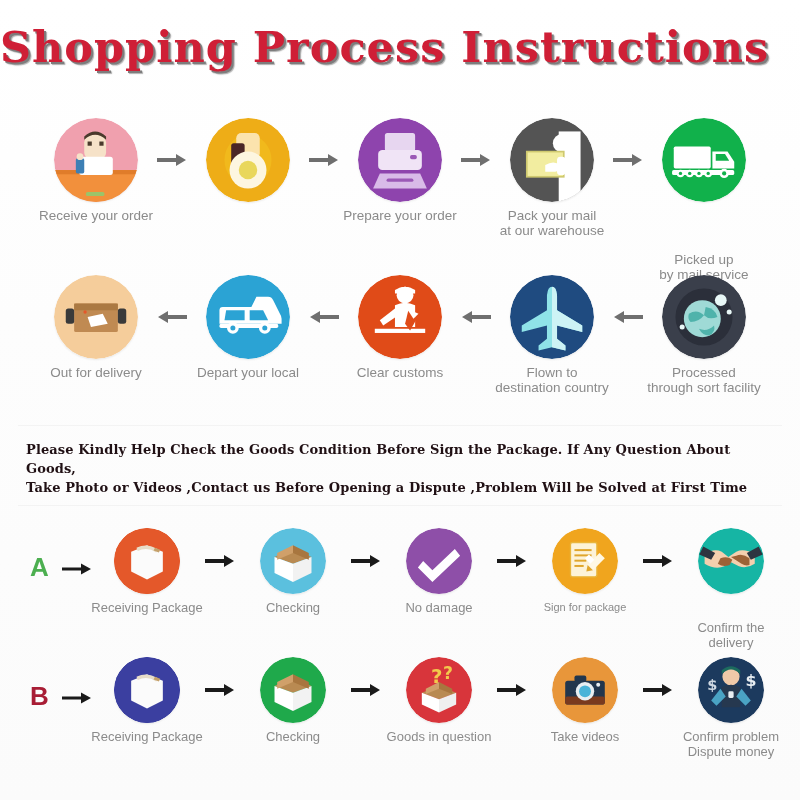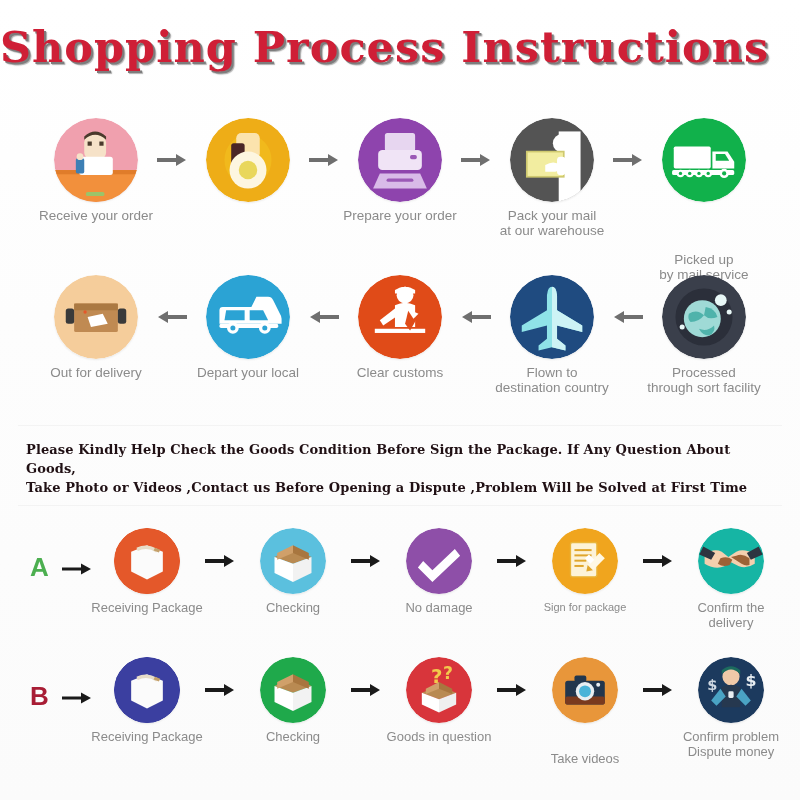--- a/index.html
+++ b/index.html
@@ -361,21 +361,21 @@
             <path d="M54 56 l-2 10 l10 -2 z" fill="#e0a62c"></path>
             <path d="M50 46 l8 8 l6 -6 l-8 -8 z" fill="#ffffff"></path>
           </svg></div>
         <div class="label" style="font-size: 11px;">Sign for package</div>
       </div>
       <div class="arrow" style="margin-top: 25px;">
         <svg width="30" height="16" viewBox="0 0 30 16">
           <path d="M0 6 H19 V2 L29 8 L19 14 V10 H0 Z" fill="#1a1a1a"></path>
         </svg>
       </div>
-      <div class="step" style="width: 112px;">
+      <div class="step" style="width: 112px; gap: 20px;">
         <div class="circle" style="width: 66px; height: 66px;"><svg width="66" height="66" viewBox="0 0 100 100">
             <circle cx="50" cy="50" r="50" fill="#16b5a4"></circle>
             <path d="M10 40 q14 -10 26 -4 l10 8 l12 -8 q12 -6 28 4 v14 q-12 8 -24 4 l-12 -6 l-10 6 q-14 6 -30 -4 z" fill="#f4cfae"></path>
             <path d="M50 44 l16 10 q6 4 12 2 v-10 q-10 -8 -20 -4 z" fill="#9c6236"></path>
             <path d="M34 46 q10 -4 18 2 l-4 8 q-10 4 -18 -2 z" fill="#9c6236"></path>
             <path d="M8 28 l18 10 l-6 10 l-18 -8 z" fill="#2e3440"></path>
             <path d="M92 28 l-18 10 l6 10 l18 -8 z" fill="#2e3440"></path>
           </svg></div>
         <div class="label" style="font-size: 13px;">Confirm the delivery</div>
       </div>
@@ -430,21 +430,21 @@
             <text x="38" y="40" font-family="DejaVu Sans, sans-serif" font-size="30" font-weight="bold" fill="#f2c94c">?</text>
             <text x="56" y="34" font-family="DejaVu Sans, sans-serif" font-size="26" font-weight="bold" fill="#f2c94c">?</text>
           </svg></div>
         <div class="label" style="font-size: 13px;">Goods in question</div>
       </div>
       <div class="arrow" style="margin-top: 25px;">
         <svg width="30" height="16" viewBox="0 0 30 16">
           <path d="M0 6 H19 V2 L29 8 L19 14 V10 H0 Z" fill="#1a1a1a"></path>
         </svg>
       </div>
-      <div class="step" style="width: 112px; gap: 22px;">
+      <div class="step" style="width: 112px;">
         <div class="circle" style="width: 66px; height: 66px;"><svg width="66" height="66" viewBox="0 0 100 100">
             <circle cx="50" cy="50" r="50" fill="#e8963a"></circle>
             <rect x="20" y="36" width="60" height="36" rx="4" fill="#22364d"></rect>
             <rect x="34" y="28" width="18" height="10" rx="3" fill="#22364d"></rect>
             <rect x="20" y="60" width="60" height="12" rx="3" fill="#7a3a1e"></rect>
             <circle cx="50" cy="52" r="14" fill="#e8eef2"></circle>
             <circle cx="50" cy="52" r="9" fill="#4ab3d8"></circle>
             <circle cx="70" cy="42" r="3" fill="#e8eef2"></circle>
           </svg></div>
         <div class="label" style="font-size: 13px;">Take videos</div>

